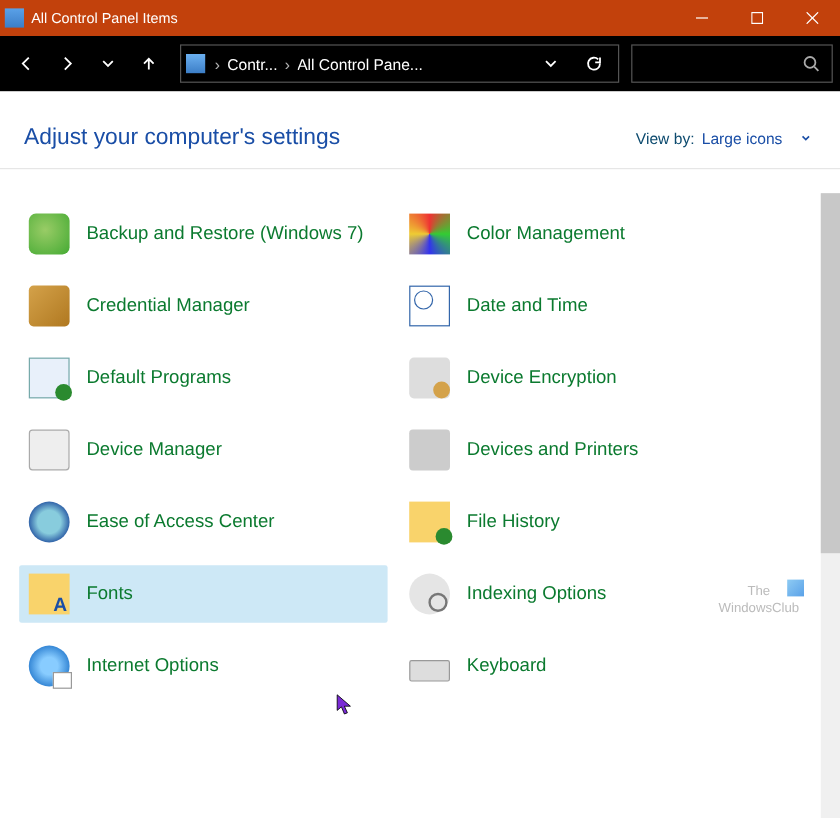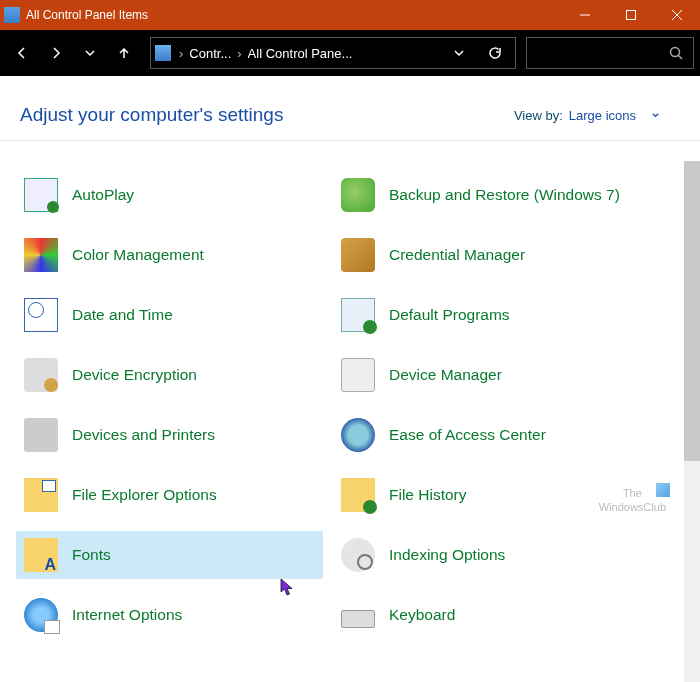--- a/index.html
+++ b/index.html
@@ -85,21 +85,21 @@
     display: flex; align-items: center; justify-content: flex-end;
     padding-right: 10px;
   }
   .search-box svg { width:14px; height:14px; stroke:#aaa; stroke-width:1.5; fill:none; }
 
   
   .header-row {
     display: flex;
     align-items: center;
     justify-content: space-between;
-    padding: 28px 40px 8px 20px;
+    padding: 28px 24px 8px 20px;
   }
   .header-row .heading {
     color: #1a4ea6;
     font-size: 19px;
     font-weight: 400;
   }
   .viewby-wrap { font-size: 13px; display:flex; align-items:center; gap:6px; }
   .viewby-label { color:#0c4a6e; }
   .viewby-value { color:#1a4ea6; display:flex; align-items:center; gap:15px; }
   .viewby-value svg { width:9px; height:9px; stroke:#1a4ea6; stroke-width:1.5; fill:none; }
@@ -273,24 +273,20 @@
 </div>
 <hr class="sep">
 
 <div class="content-wrap">
   <div class="scrollbar-track"></div>
   <div class="scrollbar-thumb"></div>
 
   <div class="grid">
 
     <div class="item">
-      <span class="ico i-autoplay"></span>
-      <span class="lbl">AutoPlay</span>
-    </div>
-    <div class="item">
       <span class="ico i-backup"></span>
       <span class="lbl">Backup and Restore (Windows 7)</span>
     </div>
 
     <div class="item">
       <span class="ico i-color"></span>
       <span class="lbl">Color Management</span>
     </div>
     <div class="item">
       <span class="ico i-cred"></span>
@@ -317,24 +313,20 @@
 
     <div class="item">
       <span class="ico i-devprint"></span>
       <span class="lbl">Devices and Printers</span>
     </div>
     <div class="item">
       <span class="ico i-ease"></span>
       <span class="lbl">Ease of Access Center</span>
     </div>
 
-    <div class="item">
-      <span class="ico i-fileexp"></span>
-      <span class="lbl">File Explorer Options</span>
-    </div>
     <div class="item">
       <span class="ico i-filehist"></span>
       <span class="lbl">File History</span>
     </div>
 
     <div class="item selected">
       <span class="ico i-fonts"></span>
       <span class="lbl">Fonts</span>
     </div>
     <div class="item">

